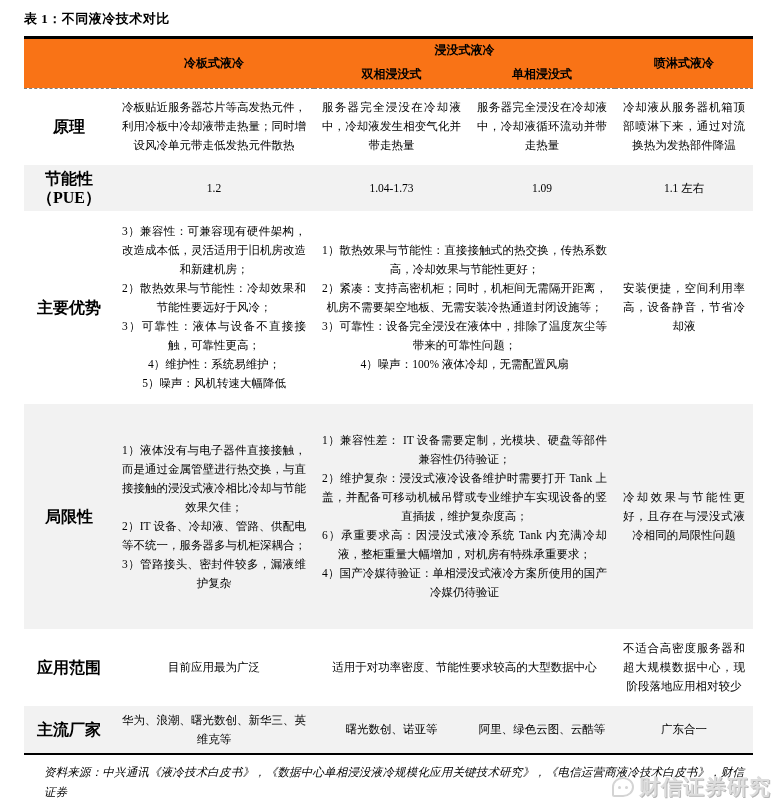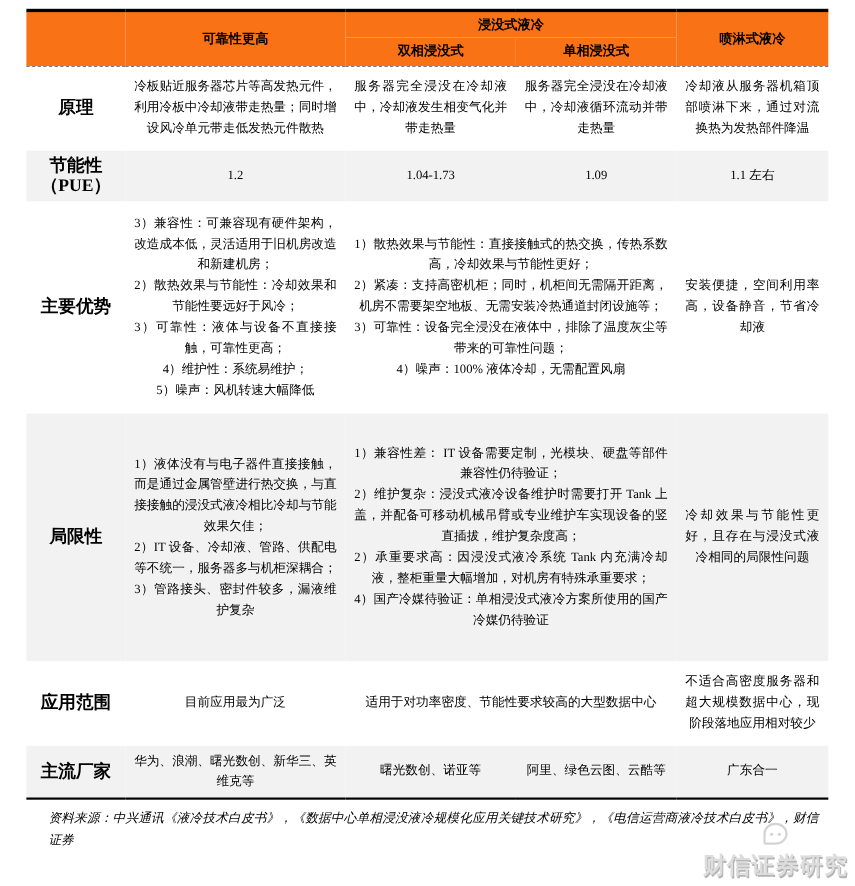--- a/index.html
+++ b/index.html
@@ -83,21 +83,20 @@
     text-align:justify;
     text-align-last:left;
     margin-left:20px;
   }
 
   .watermark {
     position:absolute;
     right:6px; bottom:4px;
     display:flex; align-items:center; gap:5px;
     pointer-events:none;
-    flex-direction:column;
   }
   .wm-logo {
     width:22px; height:20px;
     border:2px solid #d4d4d4;
     border-radius:50% 50% 50% 10%;
     position:relative;
     background:#fff;
   }
   .wm-logo::before, .wm-logo::after {
     content:"";
@@ -116,34 +115,35 @@
     letter-spacing:1px;
     text-shadow:1px 1px 0 #b5b5b5;
     white-space:nowrap;
   }
 </style>
 </head>
 <body>
 
 <div class="doc">
 
+  <div class="table-title">表 1：不同液冷技术对比</div>
 
   <table class="cmp">
     <colgroup>
       <col class="c-label">
         <col class="c-cold">
         <col class="c-two">
         <col class="c-single">
         <col class="c-spray">
     </colgroup>
 
     <tbody>
         <tr class="hrow1">
       <th rowspan="2" class="hdr-bottom"></th>
-      <th rowspan="2" class="hdr-bottom">可靠性更高</th>
+      <th rowspan="2" class="hdr-bottom">冷板式液冷</th>
       <th colspan="2">浸没式液冷</th>
       <th rowspan="2" class="hdr-bottom">喷淋式液冷</th>
     </tr>
     <tr class="hrow2">
       <th class="hdr-bottom">双相浸没式</th>
       <th class="hdr-bottom">单相浸没式</th>
     </tr>
 
     <tr class="r-principle">
       <td class="row-label">原理</td>
@@ -185,21 +185,21 @@
     <tr class="r-limitations shaded">
       <td class="row-label">局限性</td>
       <td>
             <div class="cell-item">1）液体没有与电子器件直接接触，而是通过金属管壁进行热交换，与直接接触的浸没式液冷相比冷却与节能效果欠佳；</div>
             <div class="cell-item">2）IT 设备、冷却液、管路、供配电等不统一，服务器多与机柜深耦合；</div>
             <div class="cell-item">3）管路接头、密封件较多，漏液维护复杂</div>
           </td>
       <td colspan="2">
             <div class="cell-item">1）兼容性差： IT 设备需要定制，光模块、硬盘等部件兼容性仍待验证；</div>
             <div class="cell-item">2）维护复杂：浸没式液冷设备维护时需要打开 Tank 上盖，并配备可移动机械吊臂或专业维护车实现设备的竖直插拔，维护复杂度高；</div>
-            <div class="cell-item">2）承重要求高：因浸没式液冷系统 Tank 内充满冷却液，整柜重量大幅增加，对机房有特殊承重要求；</div>
+            <div class="cell-item">6）承重要求高：因浸没式液冷系统 Tank 内充满冷却液，整柜重量大幅增加，对机房有特殊承重要求；</div>
             <div class="cell-item">4）国产冷媒待验证：单相浸没式液冷方案所使用的国产冷媒仍待验证</div>
           </td>
       <td class="just">冷却效果与节能性更好，且存在与浸没式液冷相同的局限性问题</td>
     </tr>
 
     <tr class="r-application">
       <td class="row-label">应用范围</td>
       <td>目前应用最为广泛</td>
       <td colspan="2" class="just">适用于对功率密度、节能性要求较高的大型数据中心</td>
       <td class="just">不适合高密度服务器和超大规模数据中心，现阶段落地应用相对较少</td>

